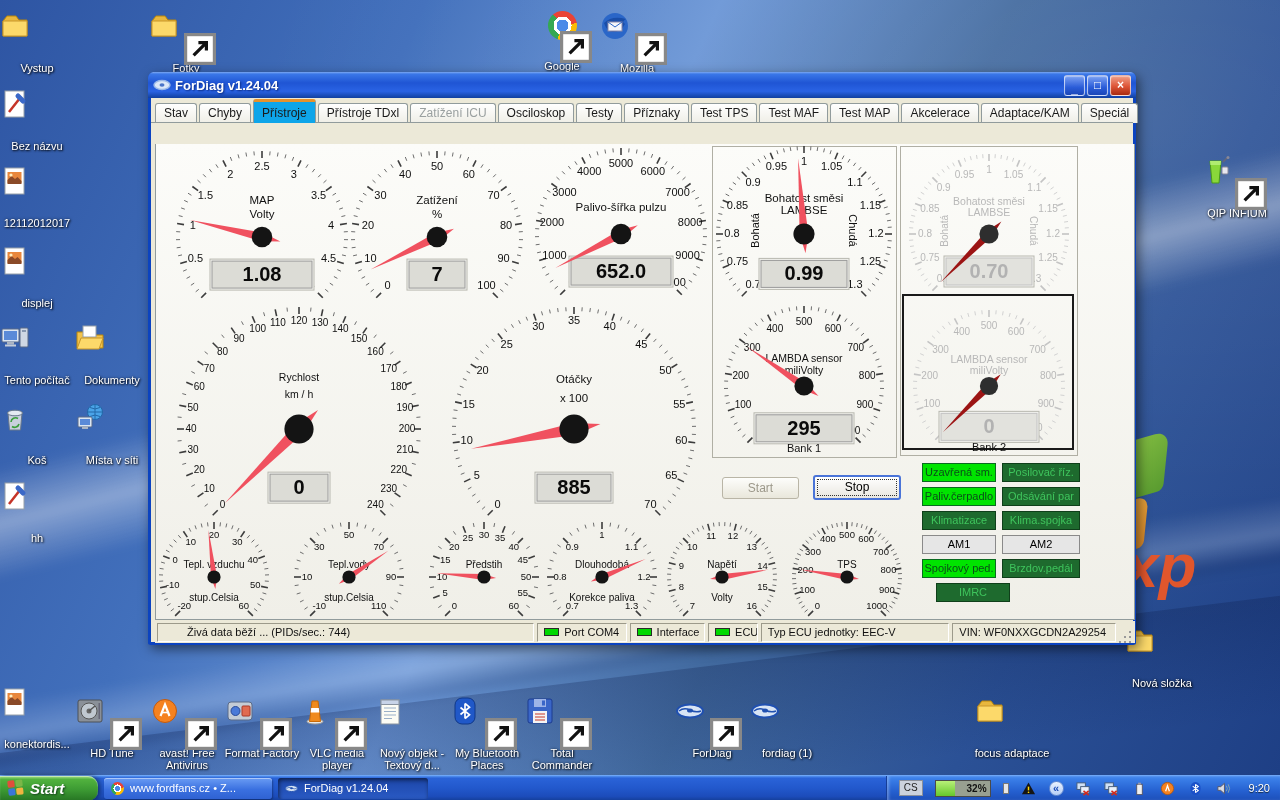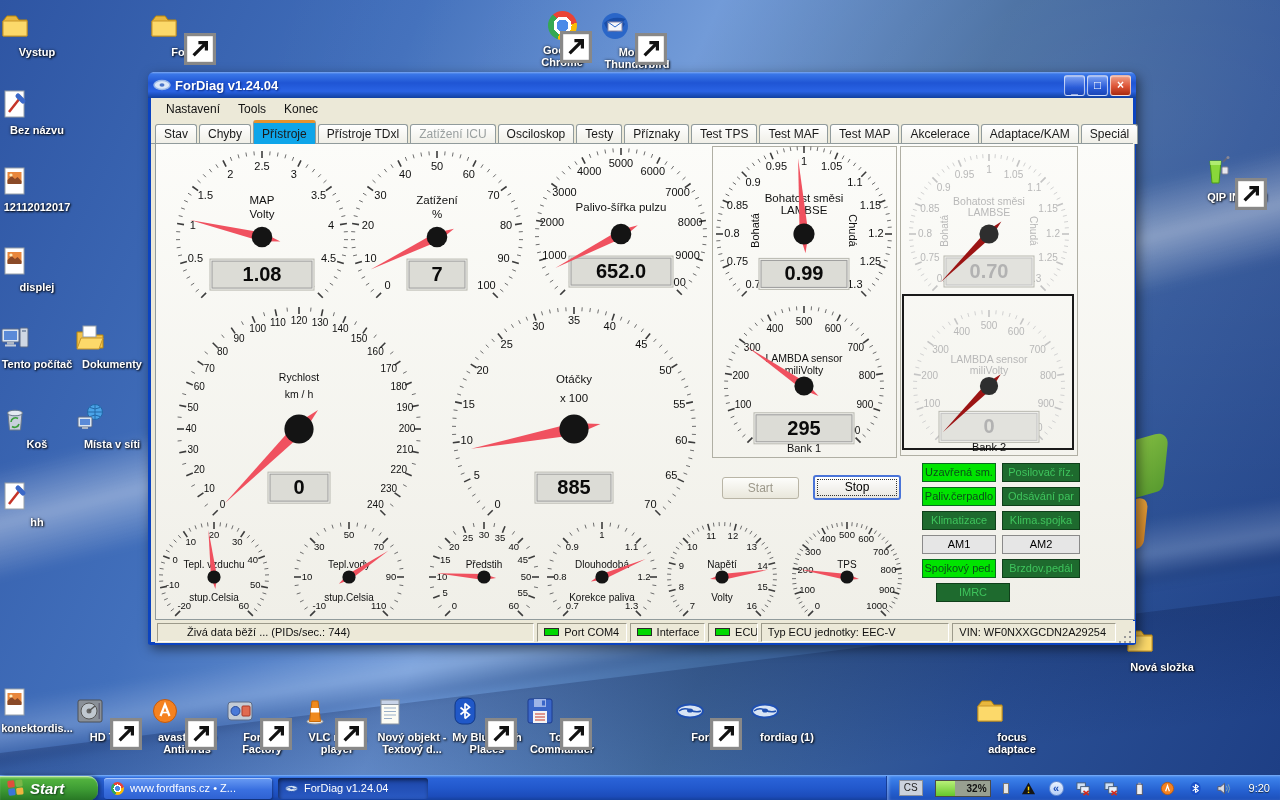--- a/index.html
+++ b/index.html
@@ -32,22 +32,22 @@
 
   
   .dicon{position:absolute;width:76px;text-align:center;cursor:default;}
   .dicon .ig{position:relative;width:32px;height:32px;margin:0 auto;}
   .dicon .ig svg{width:32px;height:32px;display:block;}
   .chrome-ball{display:block;width:29px;height:29px;margin:1px auto;border-radius:50%;
     background:radial-gradient(circle,#4a8ae8 0 6px,#fff 6px 9px,transparent 9px),
     conic-gradient(from -40deg,#ea4335 0 120deg,#fbbc05 120deg 240deg,#34a853 240deg 360deg);}
   .cut{position:absolute;left:-2px;bottom:-2px;width:11px;height:11px;}
   .cut svg{width:11px;height:11px;display:block;}
-  .dlabel{margin-top:4px;font-size:11px;line-height:12px;color:#fff;
-    text-shadow:1px 1px 2px rgba(0,0,0,.9), 0 0 3px rgba(0,0,0,.6);font-weight:bold;}
+  .dlabel{margin-top:20px;font-size:11px;line-height:12px;color:#fff;
+    text-shadow:1px 1px 2px rgba(0,0,0,.9), 0 0 3px rgba(0,0,0,.6);}
 
   
   .win{position:absolute;left:148px;top:72px;width:988px;height:573px;background:#ece9d8;
     border:3px solid #0b43c0;border-top:none;border-radius:6px 6px 3px 3px;
     box-shadow:3px 4px 12px rgba(0,0,0,.5);}
   .titlebar{height:26px;margin:0 -3px;border-radius:6px 6px 0 0;display:flex;align-items:center;padding:0 5px;
     background:linear-gradient(180deg,#7ca8f2 0%,#3a77e8 8%,#1f55d4 42%,#2a63e4 74%,#11409f 100%);}
   .titlebar .appico{width:18px;height:14px;margin-right:4px;}
   .titlebar .ttl{flex:1;color:#fff;font-weight:bold;font-size:13px;text-shadow:1px 1px 2px #0a2a80;}
   .tbtn{width:21px;height:21px;margin-left:2px;border-radius:3px;border:1px solid rgba(255,255,255,.65);
@@ -143,20 +143,21 @@
 <div class="desktop">
   <div class="band band1"></div>
   <div class="band band2"></div>
   <div class="band band3"></div>
 
   <div class="xplogo">
     <div class="f1"></div>
     <div class="f2"></div>
     <div class="s">s</div>
     <div class="tm">TM</div>
+    <div class="xp">xp</div>
   </div>
 
   <div id="desktop-icons">
       <div class="dicon" style="left: -1px; top: 10px;"><span class="ig"><svg viewBox="0 0 32 32">
             <path d="M4 11 l4-5 h9 l3 4 h8 v16 H4z" fill="#e8b73e" stroke="#b8860b"></path>
             <path d="M4 11 h24 v15 H4z" fill="#fcd96a" stroke="#c8962b"></path>
           </svg></span><div class="dlabel">Vystup</div></div>
       <div class="dicon" style="left: 148px; top: 10px;"><span class="ig"><svg viewBox="0 0 32 32">
             <path d="M4 11 l4-5 h9 l3 4 h8 v16 H4z" fill="#e8b73e" stroke="#b8860b"></path>
             <path d="M4 11 h24 v15 H4z" fill="#fcd96a" stroke="#c8962b"></path>
@@ -352,25 +353,20 @@
           <span class="mn">_</span>
         </span>
       <span class="tbtn">
           <span>□</span>
         </span>
       <span class="tbtn close">
           <span>×</span>
         </span>
     </div>
 
-    <div class="menubar" id="menubar">
-        <span class="menu-item">Nastavení</span>
-        <span class="menu-item">Tools</span>
-        <span class="menu-item">Konec</span>
-      </div>
     <div class="tabstrip" id="tabstrip">
         <span class="tab">Stav</span>
         <span class="tab">Chyby</span>
         <span class="tab active">Přístroje</span>
         <span class="tab">Přístroje TDxl</span>
         <span class="tab disabled">Zatížení ICU</span>
         <span class="tab">Osciloskop</span>
         <span class="tab">Testy</span>
         <span class="tab">Příznaky</span>
         <span class="tab">Test TPS</span>

